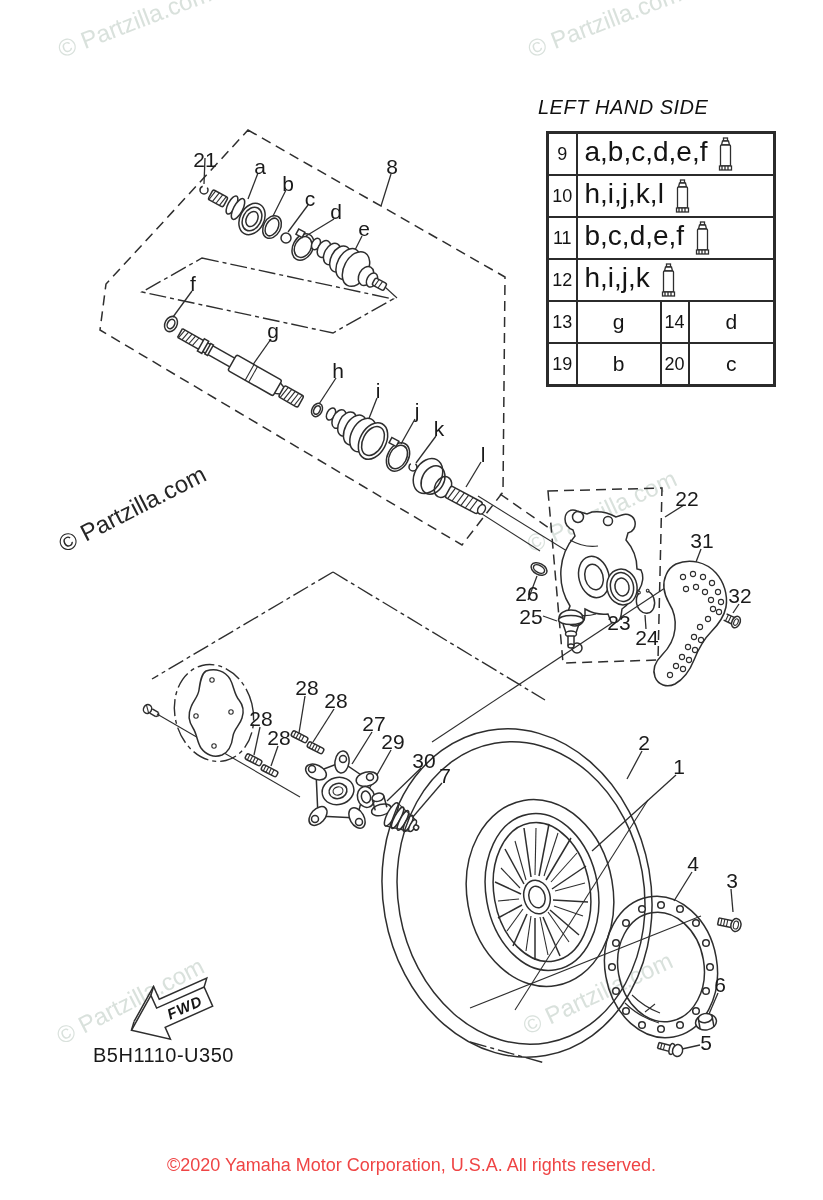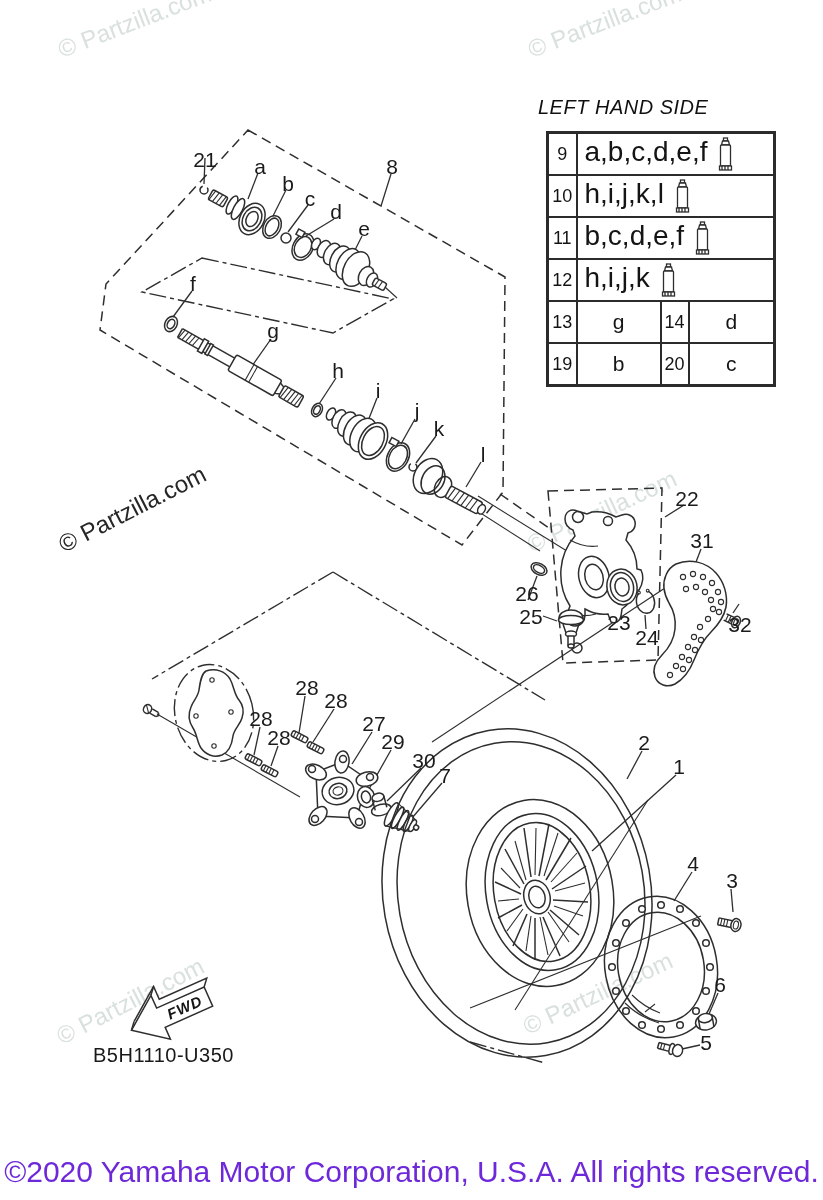--- a/index.html
+++ b/index.html
@@ -21,21 +21,21 @@
   .ptable{position:absolute;left:546px;top:131px;border-collapse:collapse;background:#fff;
           border:3px solid #2b2b2b;table-layout:fixed;width:227px;}
   .ptable td{border:2px solid #2b2b2b;height:40px;text-align:center;padding:0;color:#141414;}
   .ptable td.num{font-size:18px;}
   .ptable td.val{font-size:21px;}
   .ptable td.letters{font-size:28px;text-align:left;padding-left:7px;}
   .tube{display:inline-block;vertical-align:middle;margin-left:10px;}
   .callout{position:absolute;transform:translate(-50%,-50%);font-size:21px;color:#1a1a1a;
            white-space:nowrap;line-height:1;}
   .code{position:absolute;left:93px;top:1044px;font-size:20px;letter-spacing:.5px;color:#191919;}
-  .copyright{position:absolute;left:0;top:1155px;width:823px;text-align:center;font-size:30px;color:#6d28d9;}
+  .copyright{position:absolute;left:0;top:1155px;width:823px;text-align:center;font-size:18px;color:#ef4444;}
 </style>
 </head>
 <body>
 
 <div class="page">
 
   <svg class="art" width="823" height="1200" viewBox="0 0 823 1200">
 
     <text class="wm wm-light" transform="translate(62,58) rotate(-21)">© Partzilla.com</text>
     <text class="wm wm-light" transform="translate(532,58) rotate(-21)">© Partzilla.com</text>
@@ -561,21 +561,21 @@
       <div class="callout" style="left: 392px; top: 166px;">8</div>
       <div class="callout" style="left: 193px; top: 283px;">f</div>
       <div class="callout" style="left: 273px; top: 330px;">g</div>
       <div class="callout" style="left: 338px; top: 370px;">h</div>
       <div class="callout" style="left: 378px; top: 390px;">i</div>
       <div class="callout" style="left: 417px; top: 410px;">j</div>
       <div class="callout" style="left: 439px; top: 428px;">k</div>
       <div class="callout" style="left: 483px; top: 454px;">l</div>
       <div class="callout" style="left: 687px; top: 498px;">22</div>
       <div class="callout" style="left: 702px; top: 540px;">31</div>
-      <div class="callout" style="left: 740px; top: 624px;">32</div>
+      <div class="callout" style="left: 740px; top: 595px;">32</div>
       <div class="callout" style="left: 527px; top: 593px;">26</div>
       <div class="callout" style="left: 531px; top: 616px; text-align: right;">25</div>
       <div class="callout" style="left: 619px; top: 622px;">23</div>
       <div class="callout" style="left: 647px; top: 637px;">24</div>
       <div class="callout" style="left: 307px; top: 687px;">28</div>
       <div class="callout" style="left: 336px; top: 700px;">28</div>
       <div class="callout" style="left: 261px; top: 718px;">28</div>
       <div class="callout" style="left: 279px; top: 737px;">28</div>
       <div class="callout" style="left: 374px; top: 723px;">27</div>
       <div class="callout" style="left: 393px; top: 741px;">29</div>

